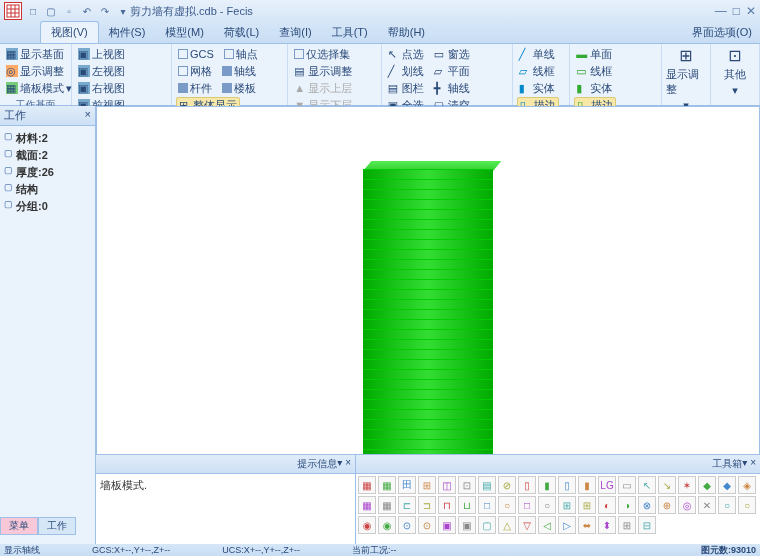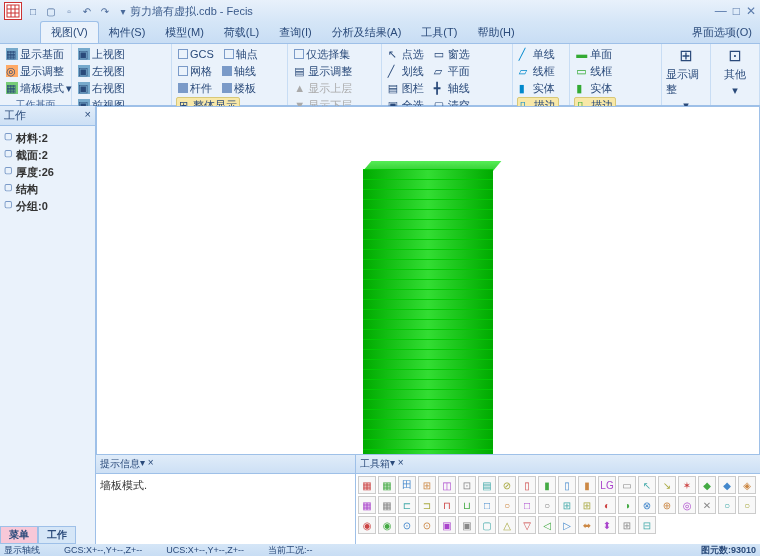--- a/index.html
+++ b/index.html
@@ -35,27 +35,27 @@
 .viewport { flex: 1; background: #fff; position: relative; border: 1px solid #9ec0e8; overflow: hidden; }
 .model { position: absolute; left: 50%; top: 50%; transform: translate(-50%,-52%); width: 130px; height: 300px; }
 .model .slab { position: absolute; left: 0; right: 0; background: linear-gradient(90deg,#0a0,#3d3,#0a0); border-top: 1px solid #0c0; }
 .model .top { position: absolute; left: 0; right: 0; top: -8px; height: 10px; background: linear-gradient(#5e5,#3c3); transform: skewX(-40deg); transform-origin: bottom; }
 .watermark { position: absolute; left: 8px; bottom: 6px; color: #333; font-style: italic; font-size: 12px; }
 .corner-wm { position: absolute; right: 4px; bottom: 50px; opacity: 0.3; font-size: 10px; color: #888; }
 .bottom { position: absolute; left: 96px; right: 0; bottom: 12px; height: 90px; display: flex; background: #eaf2fb; border-top: 1px solid #9ec0e8; }
 .msgpanel, .toolpanel { display: flex; flex-direction: column; }
 .msgpanel { width: 260px; border-right: 1px solid #9ec0e8; }
 .toolpanel { flex: 1; }
-.panehead { background: linear-gradient(#e0ecf9,#cde0f5); padding: 2px 4px; color: #2a4a7a; border-bottom: 1px solid #9ec0e8; display: flex; justify-content: flex-start; font-size: 10px; }
+.panehead { background: linear-gradient(#e0ecf9,#cde0f5); padding: 2px 4px; color: #2a4a7a; border-bottom: 1px solid #9ec0e8; display: flex; justify-content: flex-end; font-size: 10px; }
 .msgbody { flex: 1; background: #fff; padding: 4px; color: #333; }
 .toolbody { flex: 1; background: #fff; padding: 2px; display: flex; flex-wrap: wrap; gap: 2px; align-content: flex-start; }
 .tbtn { width: 18px; height: 18px; border: 1px solid #ccc; display: inline-flex; align-items: center; justify-content: center; font-size: 10px; background: #f8f8f8; }
-.statusbar { position: absolute; left: 0; right: 0; bottom: 0; height: 12px; background: linear-gradient(#d5e6f7,#c8ddf4); display: flex; align-items: center; font-size: 9px; color: #2a4a7a; padding: 0 4px; gap: 24px; }
+.statusbar { position: absolute; left: 0; right: 0; bottom: 0; height: 12px; background: linear-gradient(#d5e6f7,#c8ddf4); display: flex; align-items: center; font-size: 9px; color: #2a4a7a; padding: 0 4px; gap: 52px; }
 .statusbar span:last-child { margin-left: auto; font-weight: bold; }
-.bottomtabs { position: absolute; left: 0; bottom: 12px; display: flex; font-size: 10px; font-weight: bold; }
+.bottomtabs { position: absolute; left: 0; bottom: 21px; display: flex; font-size: 10px; }
 .bottomtabs span { padding: 1px 8px; background: #d5e6f7; border: 1px solid #9ec0e8; color: #2a4a7a; }
 .bottomtabs span.active { background: #f8c8d8; }
 </style>
 </head>
 <body>
 
 <div class="titlebar">
   <span class="app-icon">
       <svg viewBox="0 0 14 14">
         <rect x="1" y="1" width="12" height="12" fill="none" stroke="#c33"></rect>
@@ -80,21 +80,20 @@
     <span>✕</span>
   </div>
 </div>
 
 <div class="tabs">
   <span class="tab active">视图(V)</span>
   <span class="tab">构件(S)</span>
   <span class="tab">模型(M)</span>
   <span class="tab">荷载(L)</span>
   <span class="tab">查询(I)</span>
-  <span class="tab">分析及结果(A)</span>
   <span class="tab">工具(T)</span>
   <span class="tab">帮助(H)</span>
   <span class="right">界面选项(O)</span>
 </div>
 
 <div class="ribbon">
   <div class="rgroup" style="width:72px">
     <div class="items">
       <div class="ritem">
           <span class="rico" style="background:#7ac">▦</span>

